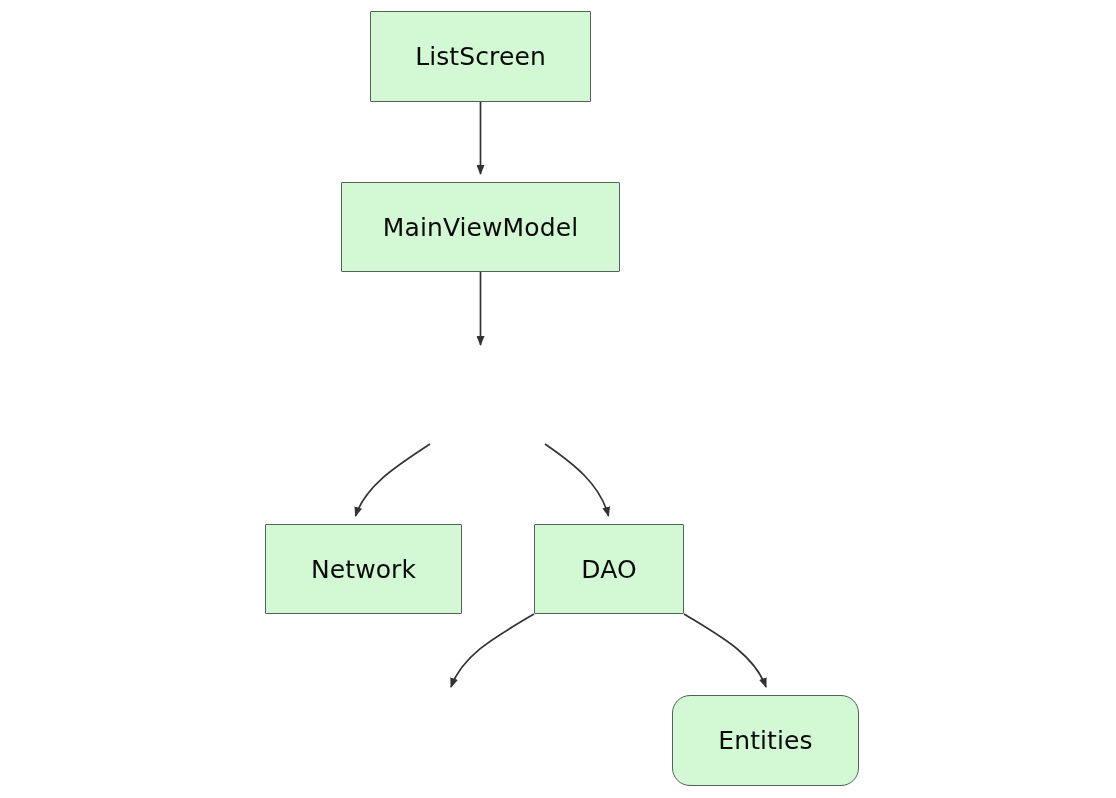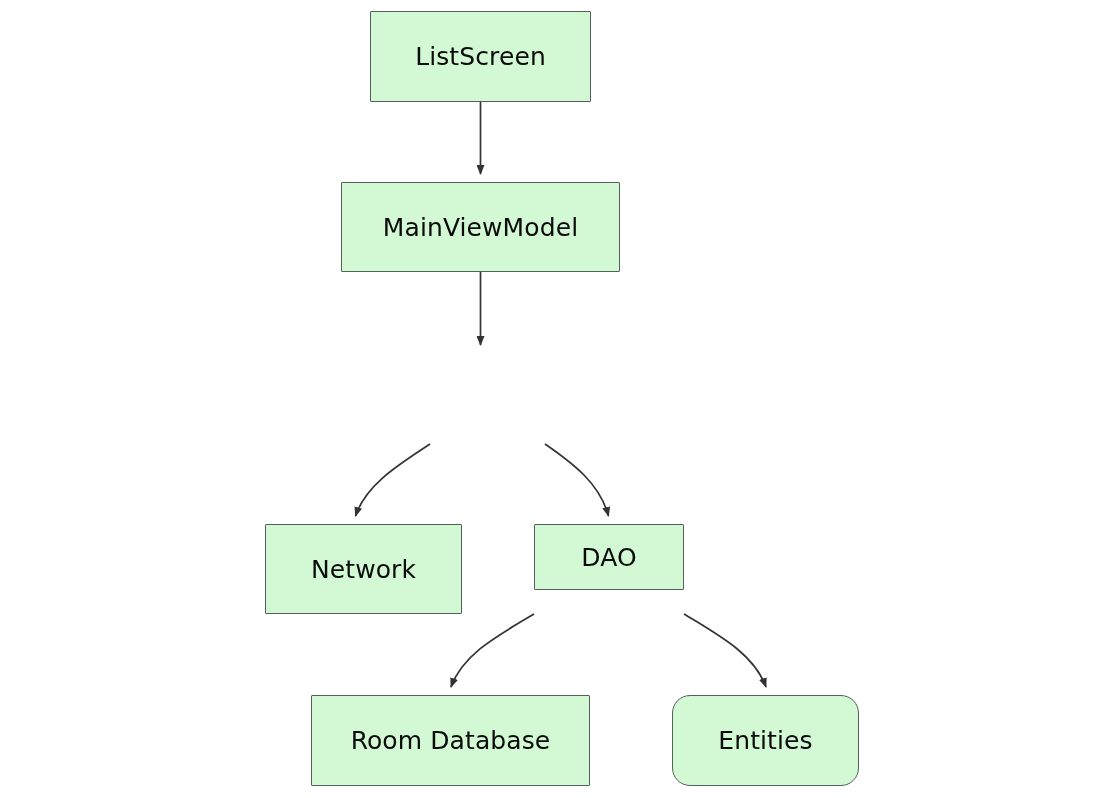--- a/index.html
+++ b/index.html
@@ -78,25 +78,22 @@
 
   <div class="node" style="left:341px; top:182px; width:279px; height:90px;text-align:center;">
     <span class="node-label">MainViewModel</span>
   </div>
 
 
   <div class="node" style="left:255px; top:524px; width:197px; height:90px;margin-left:10px;">
     <span class="node-label">Network</span>
   </div>
 
-  <div class="node" style="left:534px; top:524px; width:150px; height:66px;">
+  <div class="node" style="left:534px; top:524px; width:150px; height:90px;">
     <span class="node-label">DAO</span>
   </div>
 
-  <div class="node" style="left:311px; top:695px; width:279px; height:91px;">
-    <span class="node-label">Room Database</span>
-  </div>
 
   <div class="node" style="left:672px; top:695px; width:187px; height:91px;border-radius:18px;">
     <span class="node-label">Entities</span>
   </div>
 
 </div>
 
 </body></html>

